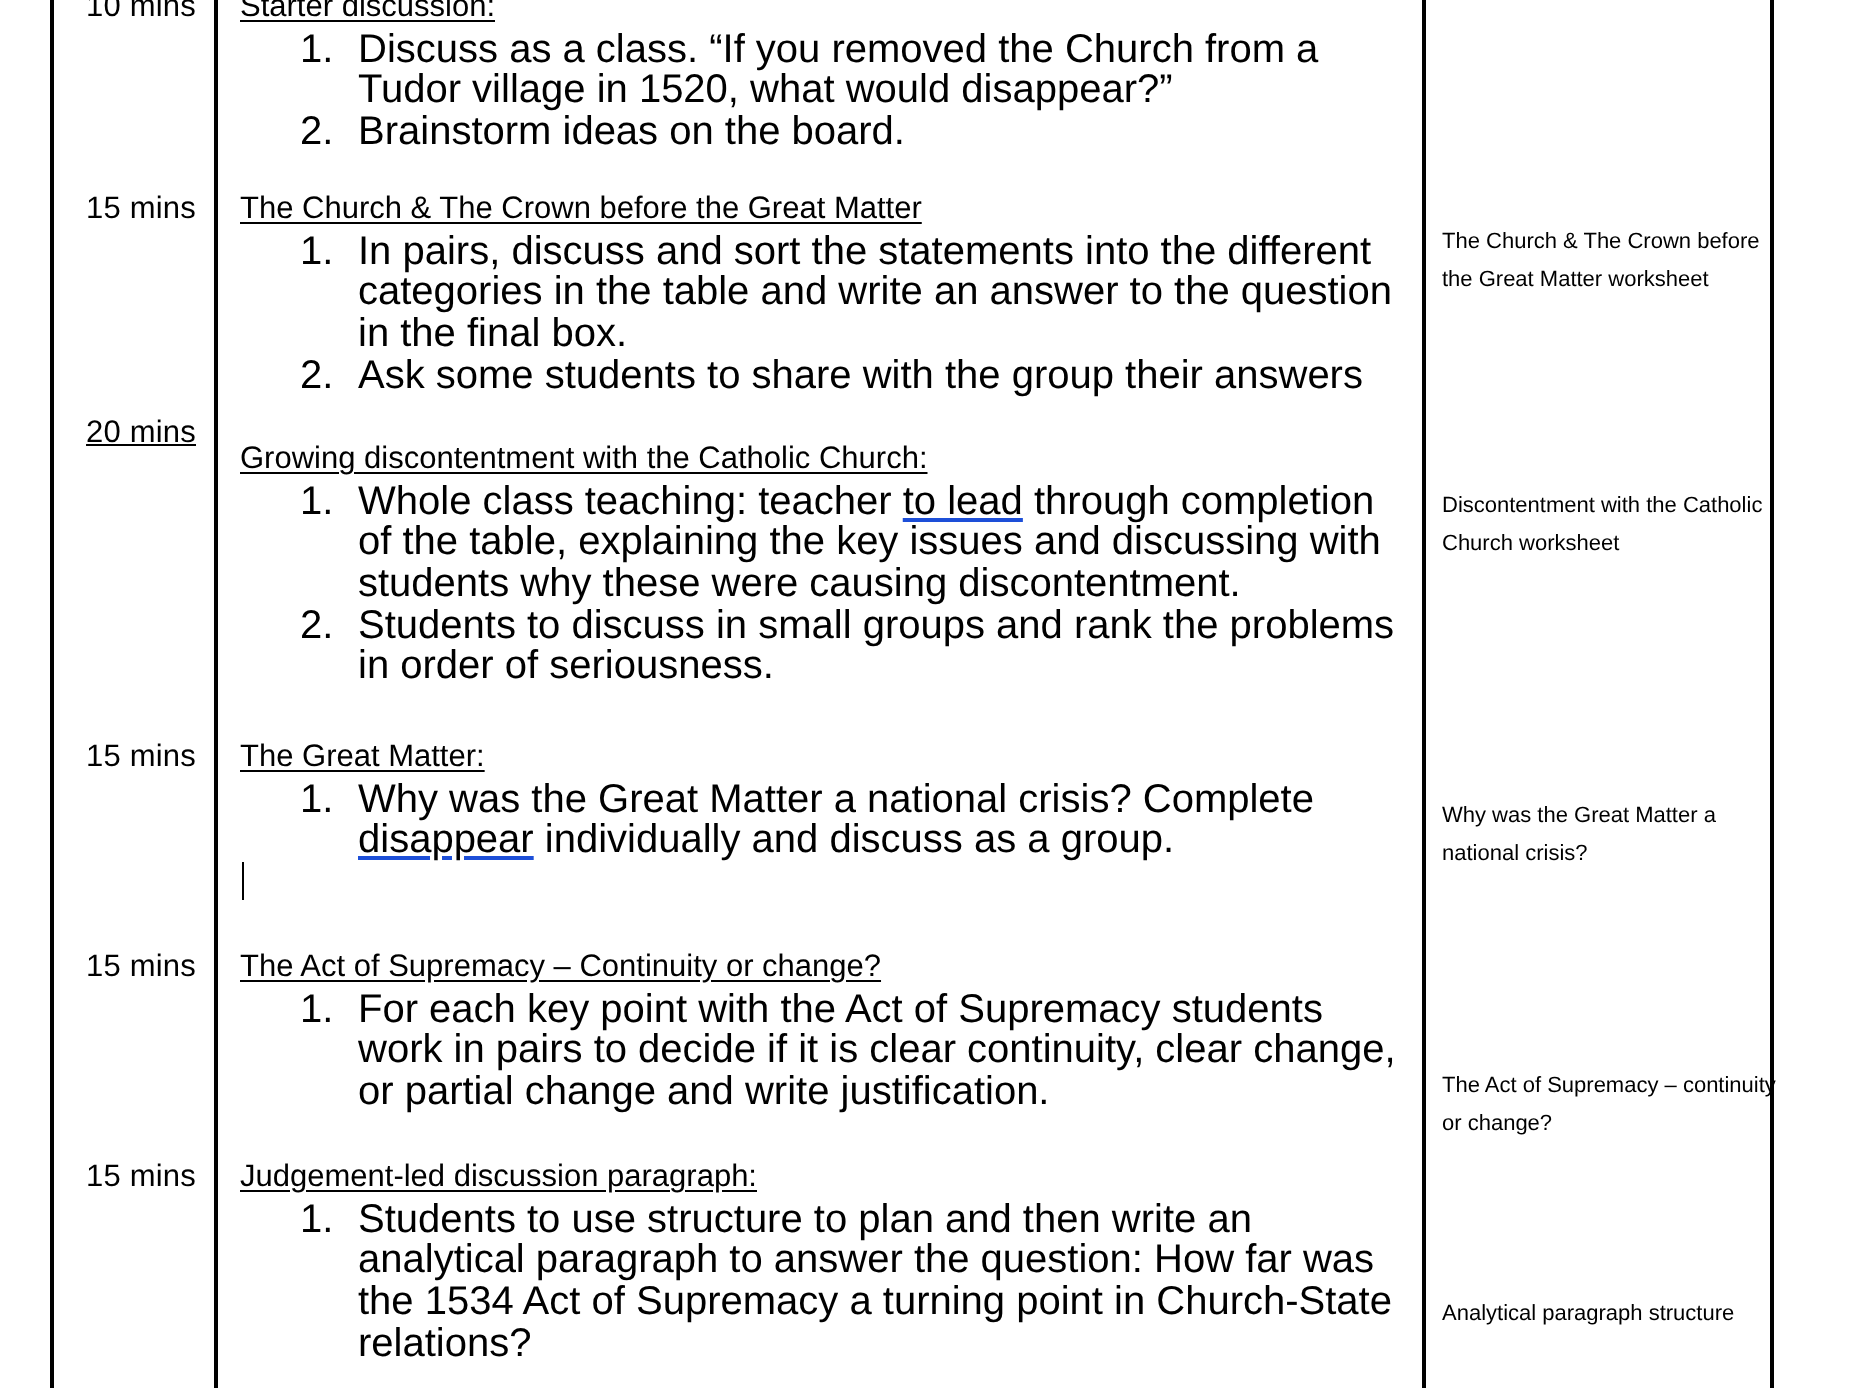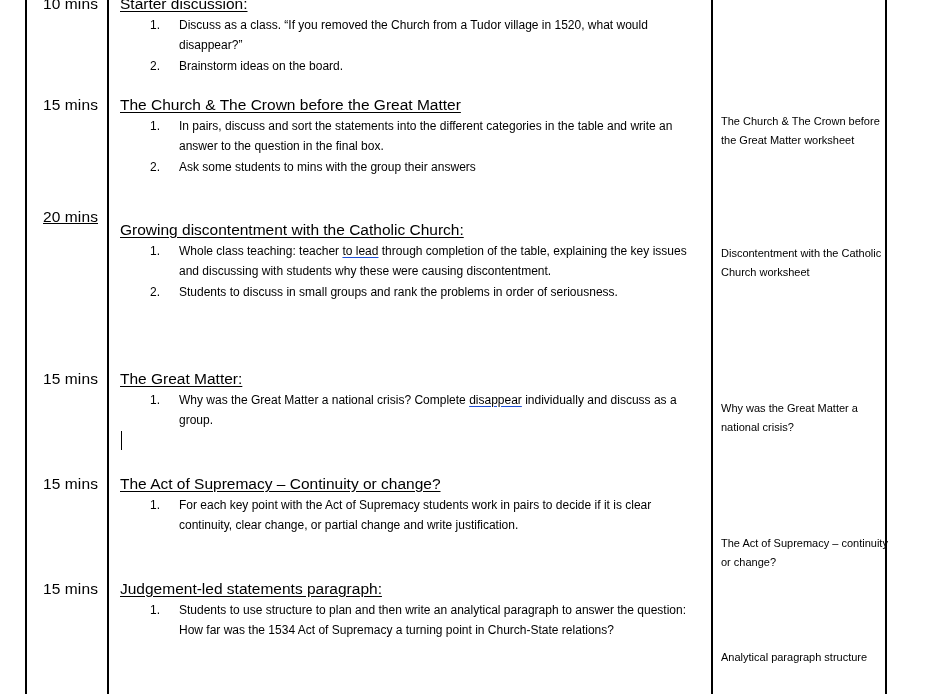--- a/index.html
+++ b/index.html
@@ -91,21 +91,21 @@
 
   ol.steps {
     margin: 0;
     padding: 0;
     list-style: none;
     counter-reset: stepnum;
   }
   ol.steps > li {
     position: relative;
     counter-increment: stepnum;
-    font-size: 12px;
+    font-size: 20px;
     line-height: 20.7px;
     padding-left: 59px;
     text-indent: 0;
   }
   ol.steps > li::before {
     content: counter(stepnum) ".";
     position: absolute;
     left: 30px;
     width: 24px;
     text-align: left;
@@ -162,21 +162,21 @@
         <ol class="steps">
           <li>Discuss as a class. “If you removed the Church from a Tudor village in 1520, what would disappear?”</li>
           <li>Brainstorm ideas on the board.</li>
         </ol>
       </div>
 
       <div class="block" style="top:101px;">
         <div class="block-heading">The Church &amp; The Crown before the Great Matter</div>
         <ol class="steps">
           <li>In pairs, discuss and sort the statements into the different categories in the table and write an answer to the question in the final box.</li>
-          <li>Ask some students to mins with the group their answers</li>
+          <li>Ask some students to share with the group their answers</li>
         </ol>
       </div>
 
       <div class="block" style="top:226px;">
         <div class="block-heading">Growing discontentment with the Catholic Church:</div>
         <ol class="steps">
           <li><span>Whole class teaching: teacher </span><span class="link-blue">to lead</span><span> through completion of the table, explaining the key issues and discussing with students why these were causing discontentment.</span></li>
           <li>Students to discuss in small groups and rank the problems in order of seriousness.</li>
         </ol>
       </div>
@@ -190,21 +190,21 @@
       </div>
 
       <div class="block" style="top:480px;">
         <div class="block-heading">The Act of Supremacy – Continuity or change?</div>
         <ol class="steps">
           <li>For each key point with the Act of Supremacy students work in pairs to decide if it is clear continuity, clear change, or partial change and write justification.</li>
         </ol>
       </div>
 
       <div class="block" style="top:585px;">
-        <div class="block-heading">Judgement-led statements paragraph:</div>
+        <div class="block-heading">Judgement-led discussion paragraph:</div>
         <ol class="steps">
           <li>Students to use structure to plan and then write an analytical paragraph to answer the question: How far was the 1534 Act of Supremacy a turning point in Church-State relations?</li>
         </ol>
       </div>
 
     </div>
 
     <div class="col-res">
       <div class="res-entry" style="top:118px;">The Church &amp; The Crown before the Great Matter worksheet</div>
       <div class="res-entry" style="top:250px;">Discontentment with the Catholic Church worksheet</div>

